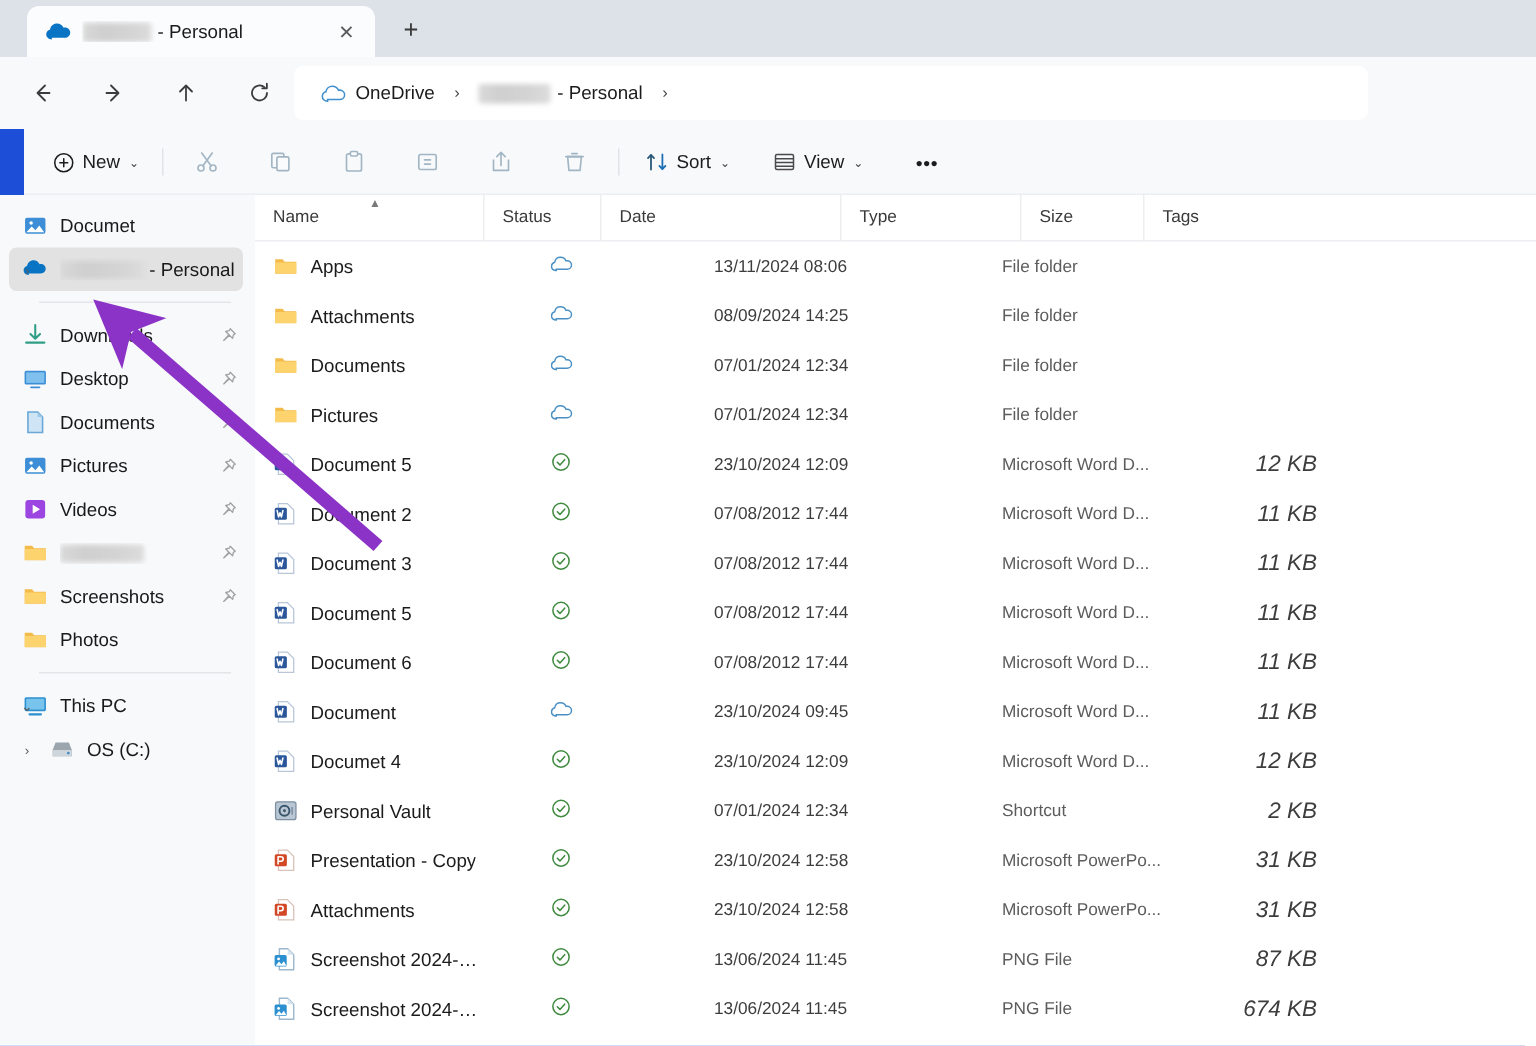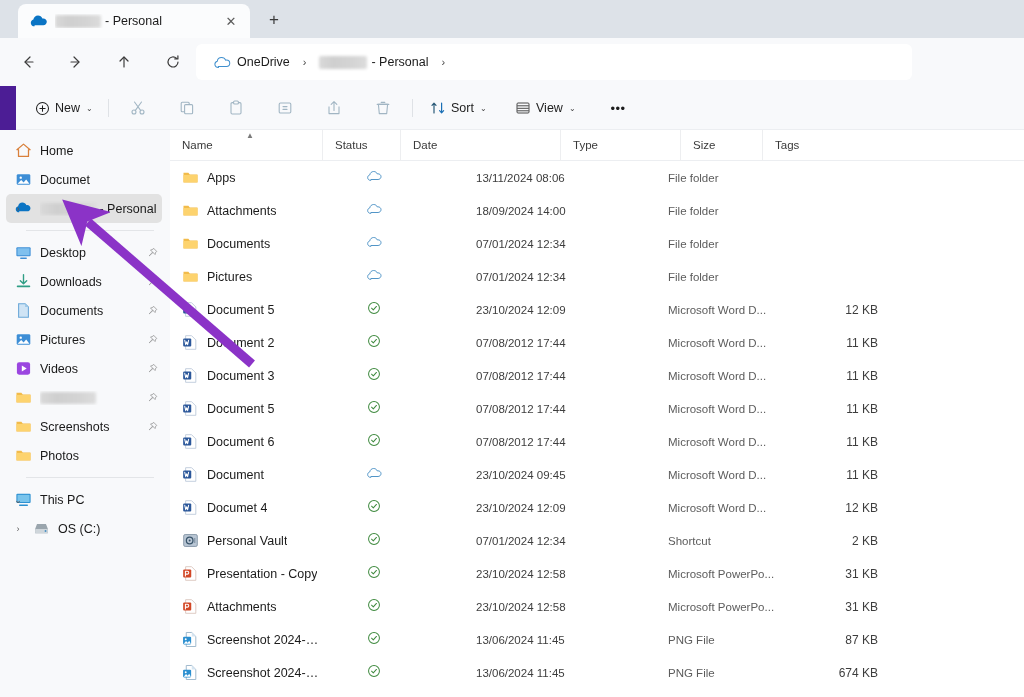--- a/index.html
+++ b/index.html
@@ -6,21 +6,21 @@
   html, body {
     width: 1024px; height: 697px;
     overflow: hidden;
     font-family: "Liberation Sans", sans-serif;
     background: #ffffff;
   }
 
   #app {
     position: relative;
     width: 1022px; height: 697px;
-    background: #4c1d95;
+    background: #1d4ed8;
   }
 
   
   .titlebar {
     position: absolute; left: 0; top: 0;
     width: 1024px; height: 38px;
     background: #dde2e8;
   }
   .tab {
     position: absolute; left: 18px; top: 4px;
@@ -190,21 +190,21 @@
   .row {
     height: 33px;
     display: flex; align-items: center;
     font-size: 12.5px; color: #1b1b1b; gap: 32px;
   }
   .cell { flex: none; display: flex; align-items: center; overflow: hidden; white-space: nowrap; }
   .cell-name { padding-left: 12px; gap: 8px; }
   .cell-status { justify-content: flex-start; padding-left: 13px; }
   .cell-date { padding-left: 12px; color: #3d3d3d; font-size: 11.5px; }
   .cell-type { padding-left: 12px; color: #5c5c5c; font-size: 11.5px; }
-  .cell-size { padding-right: 12px; color: #3d3d3d; font-size: 12px; justify-content: flex-end; }
+  .cell-size { padding-right: 12px; color: #3d3d3d; font-size: 15px; justify-content: flex-end; font-style: italic; }
   .cell-tags { padding-left: 12px; }
   .fico { width: 17px; height: 17px; flex: none; display:flex; align-items:center; justify-content:center; }
   .fname { overflow: hidden; text-overflow: ellipsis; }
 
   
   .annot {
     position: absolute; left: 0; top: 0;
     width: 1024px; height: 697px;
     pointer-events: none;
   }
@@ -342,68 +342,60 @@
     </div>
     <div class="cmd-item cmd-icon-only" style="left:584px;width:36px;font-size:13px;letter-spacing:.5px">•••</div>
   </div>
 
   <div class="sidebar">
     <div class="nav-gap"></div>
     <div id="nav-list">
         <div class="nav-item">
           <span class="nav-ico">
             <svg width="17" height="17" viewBox="0 0 16 16">
-              <path d="M8 2L1.8 7.2h1.5v6.4h9.4V7.2h1.5z" fill="none" stroke="#d9803b" stroke-width="1.2" stroke-linejoin="round"></path>
-            </svg>
-          </span>
-          <span class="nav-label"><span style="vertical-align:middle">Home</span></span>
-        </div>
-        <div class="nav-item">
-          <span class="nav-ico">
-            <svg width="17" height="17" viewBox="0 0 16 16">
               <rect x="1.6" y="3" width="12.8" height="10" rx="1.3" fill="#3d8ed6"></rect>
               <circle cx="5.4" cy="6.3" r="1.1" fill="#fff"></circle>
               <path d="M2.4 12l3.4-3.6 2.3 2.4 2.4-2.9 3.1 4.1z" fill="#fff"></path>
             </svg>
           </span>
           <span class="nav-label"><span style="vertical-align:middle">Documet</span></span>
         </div>
         <div class="nav-item selected">
           <span class="nav-chevron">›</span>
           <span class="nav-ico">
             <svg width="18" height="16" viewBox="0 0 16 16">
               <path d="M4.6 12.3C2.3 12.3.8 10.8.8 8.9c0-1.6 1.1-2.9 2.6-3.3C3.7 3.3 5.6 1.6 8 1.6c2 0 3.7 1.2 4.4 2.9.3-.1.6-.1.9-.1 1.9 0 3.5 1.5 3.5 3.4s-1.6 3.4-3.5 3.4H4.6z" fill="#0a74c4" transform="scale(.92)"></path>
             </svg>
           </span>
           <span class="nav-label"><span class="redact redact-nav"></span><span style="vertical-align:middle"> - Personal</span></span>
         </div>
         <div class="nav-divider"></div>
         <div class="nav-item">
           <span class="nav-ico">
             <svg width="17" height="17" viewBox="0 0 16 16">
+              <path d="M8 1.6v8.2M5 7.2L8 10.2l3-3" fill="none" stroke="#2f9e85" stroke-width="1.3" stroke-linecap="round" stroke-linejoin="round"></path>
+              <path d="M2.4 12.6h11.2" stroke="#2f9e85" stroke-width="1.5" stroke-linecap="round"></path>
+            </svg>
+          </span>
+          <span class="nav-label"><span style="vertical-align:middle">Downloads</span></span>
+          <span class="pin">
+            <svg width="12" height="12" viewBox="0 0 16 16">
+              <path d="M10 1.6l4.4 4.4-1.6 1-.7 3.1-3.3-3.3-4.6 5.1 5.1-4.6-3.3-3.3 3.1-.7z" fill="none" stroke="#5a5a5a" stroke-width="1.2" stroke-linejoin="round"></path>
+            </svg>
+          </span>
+        </div>
+        <div class="nav-item">
+          <span class="nav-ico">
+            <svg width="17" height="17" viewBox="0 0 16 16">
               <rect x="1.3" y="3" width="13.4" height="8.6" rx="1" fill="#3d8ed6"></rect>
               <rect x="2.3" y="4" width="11.4" height="6.6" fill="#7fc0ee"></rect>
               <path d="M5.4 13.4h5.2" stroke="#3d8ed6" stroke-width="1.2" stroke-linecap="round"></path>
             </svg>
           </span>
           <span class="nav-label"><span style="vertical-align:middle">Desktop</span></span>
-          <span class="pin">
-            <svg width="12" height="12" viewBox="0 0 16 16">
-              <path d="M10 1.6l4.4 4.4-1.6 1-.7 3.1-3.3-3.3-4.6 5.1 5.1-4.6-3.3-3.3 3.1-.7z" fill="none" stroke="#5a5a5a" stroke-width="1.2" stroke-linejoin="round"></path>
-            </svg>
-          </span>
-        </div>
-        <div class="nav-item">
-          <span class="nav-ico">
-            <svg width="17" height="17" viewBox="0 0 16 16">
-              <path d="M8 1.6v8.2M5 7.2L8 10.2l3-3" fill="none" stroke="#2f9e85" stroke-width="1.3" stroke-linecap="round" stroke-linejoin="round"></path>
-              <path d="M2.4 12.6h11.2" stroke="#2f9e85" stroke-width="1.5" stroke-linecap="round"></path>
-            </svg>
-          </span>
-          <span class="nav-label"><span style="vertical-align:middle">Downloads</span></span>
           <span class="pin">
             <svg width="12" height="12" viewBox="0 0 16 16">
               <path d="M10 1.6l4.4 4.4-1.6 1-.7 3.1-3.3-3.3-4.6 5.1 5.1-4.6-3.3-3.3 3.1-.7z" fill="none" stroke="#5a5a5a" stroke-width="1.2" stroke-linejoin="round"></path>
             </svg>
           </span>
         </div>
         <div class="nav-item">
           <span class="nav-ico">
             <svg width="17" height="17" viewBox="0 0 16 16">
               <path d="M3.4 1.6h6.1l3.1 3.1v9.7H3.4z" fill="#cfe4f5" stroke="#6aa8d8" stroke-width="1"></path>
@@ -560,21 +552,21 @@
                 <path d="M1.4 5.6h13.2v6.9H1.4z" fill="#fdd36e"></path>
               </svg>
             </span>
             <span class="fname">Attachments</span>
           </div>
           <div class="cell cell-status" style="width:78px">
             <span><svg width="15" height="12" viewBox="0 0 18 14">
                 <path d="M4.6 12.3C2.3 12.3.8 10.8.8 8.9c0-1.6 1.1-2.9 2.6-3.3C3.7 3.3 5.6 1.6 8 1.6c2 0 3.7 1.2 4.4 2.9.3-.1.6-.1.9-.1 1.9 0 3.5 1.5 3.5 3.4s-1.6 3.4-3.5 3.4H4.6z" fill="none" stroke="#4a90c4" stroke-width="1.15"></path>
               </svg></span>
           </div>
-          <div class="cell cell-date" style="width:160px">18/09/2024 14:00</div>
+          <div class="cell cell-date" style="width:160px">08/09/2024 14:25</div>
           <div class="cell cell-type" style="width:120px">File folder</div>
           <div class="cell cell-size" style="width:82px"></div>
           <div class="cell cell-tags" style="width:90px"></div>
         </div>
         <div class="row">
           <div class="cell cell-name" style="width:152px">
             <span class="fico">
               <svg width="17" height="17" viewBox="0 0 16 16">
                 <path d="M1.4 3.6h4.6l1.3 1.5h7.3v7.6H1.4z" fill="#f2bb4a"></path>
                 <path d="M1.4 5.6h13.2v6.9H1.4z" fill="#fdd36e"></path>

